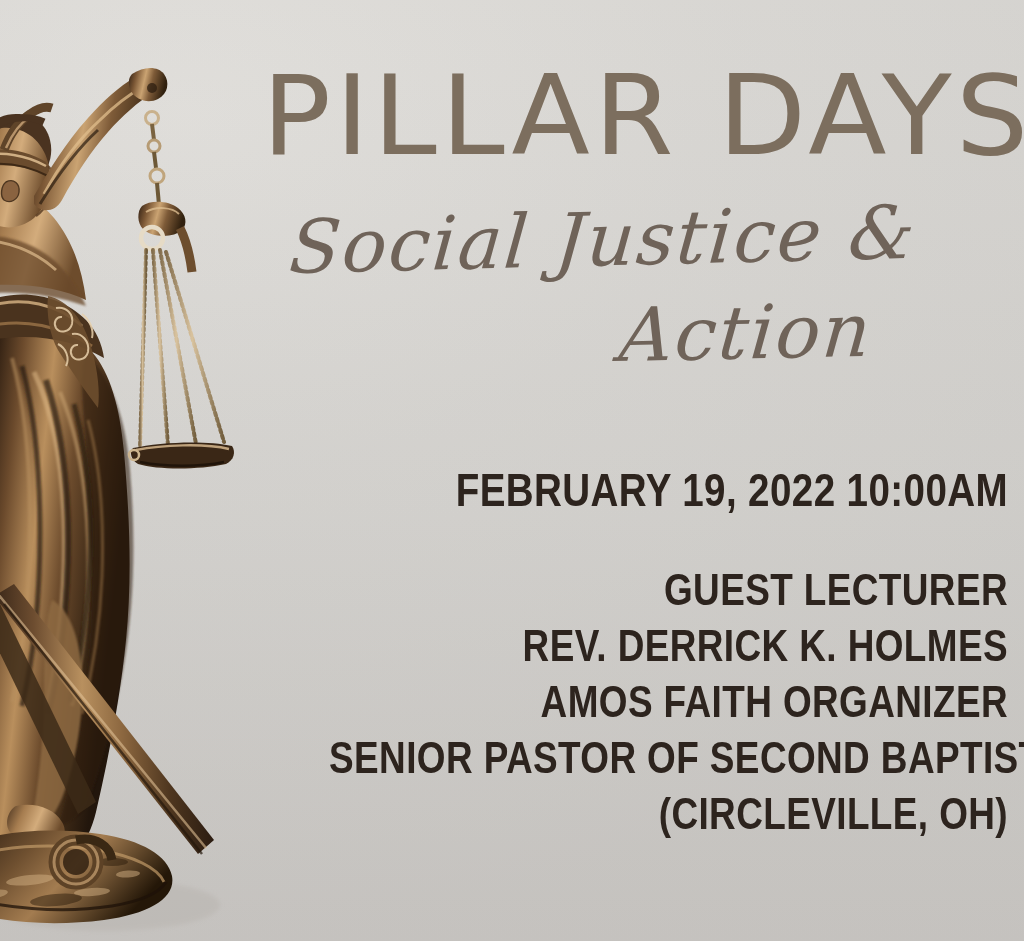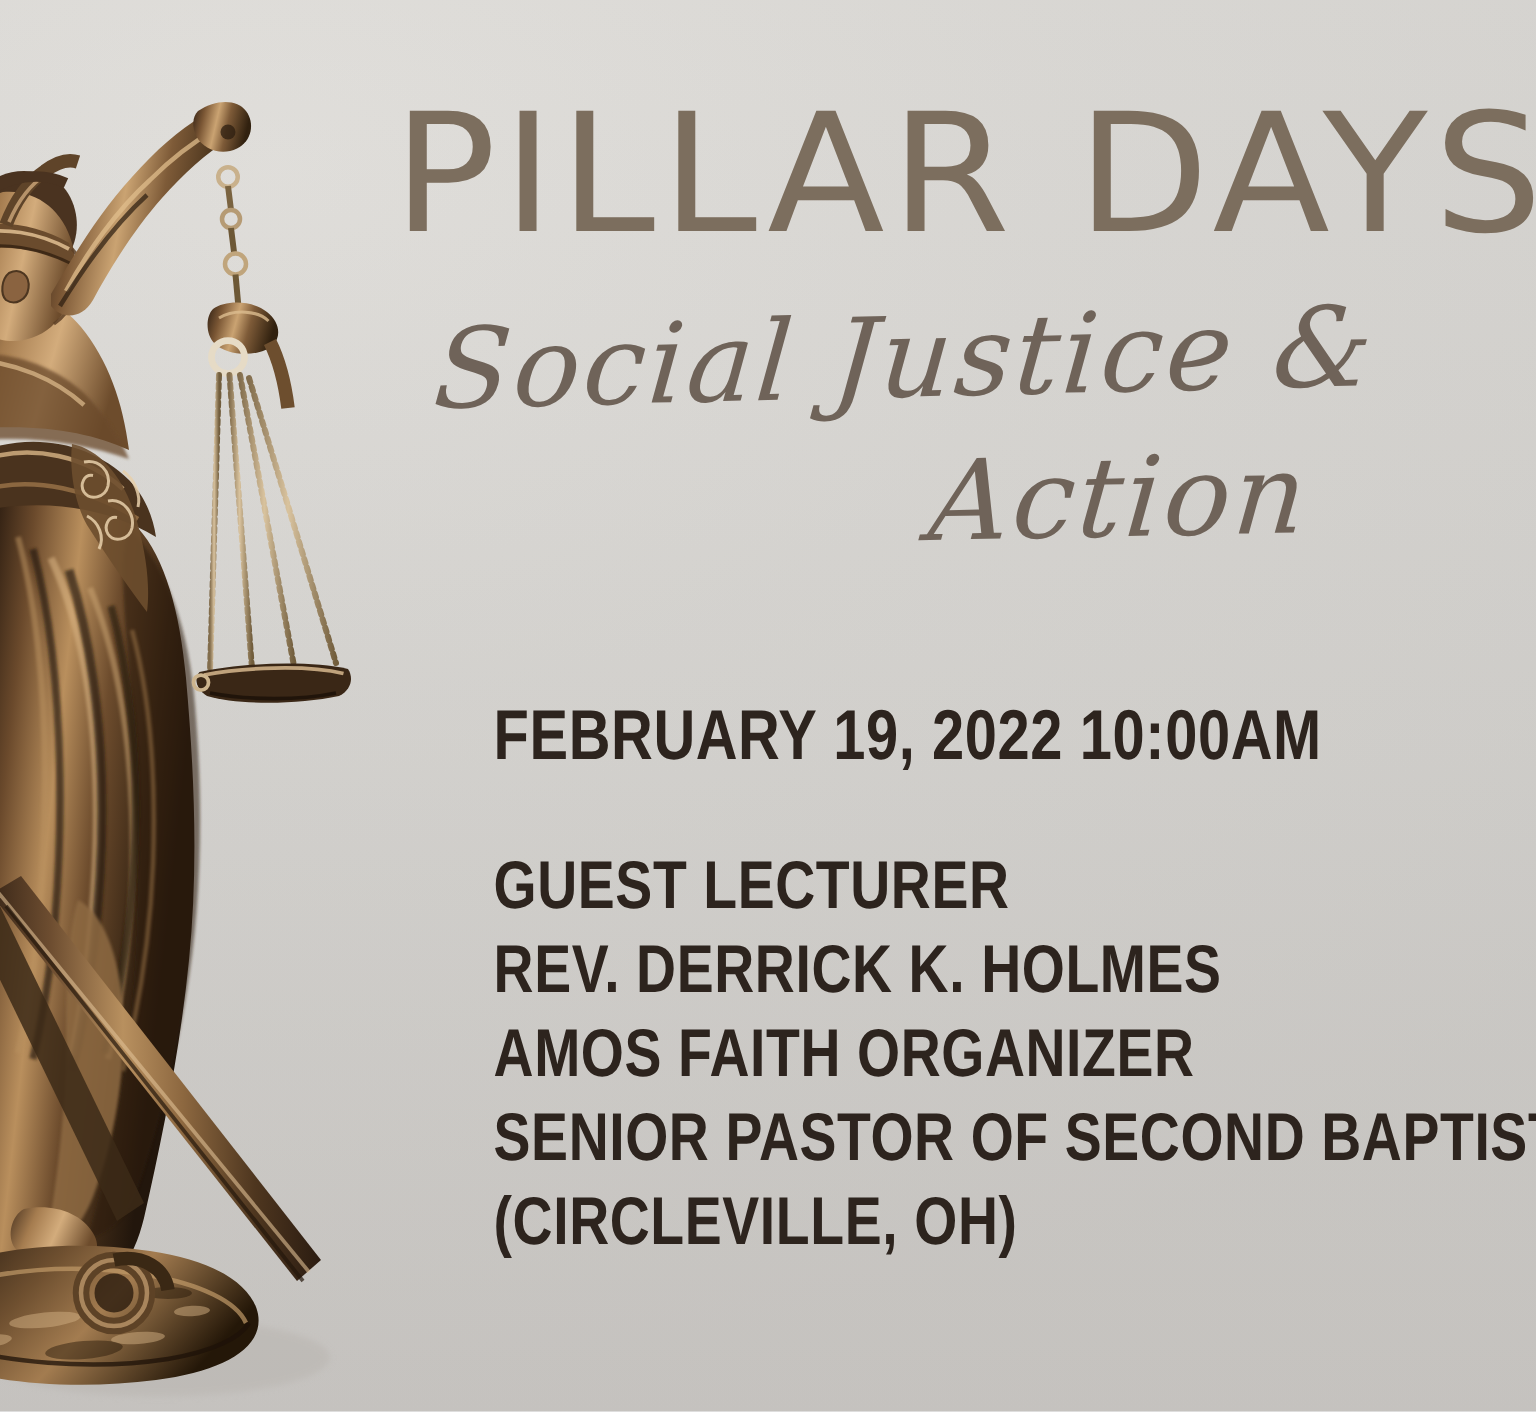--- a/index.html
+++ b/index.html
@@ -88,21 +88,21 @@
     letter-spacing: 2px;
     transform: rotate(-1.2deg) skewX(-6deg);
     transform-origin: left center;
   }
 
   .detail-block {
     position: absolute;
     left: 180px;
     right: 16px;
     top: 462px;
-    text-align: left;
+    text-align: right;
     color: #2d241e;
     font-family: "Liberation Sans Narrow", "Liberation Sans", sans-serif;
     font-weight: 700;
     z-index: 3;
   }
   .detail-block .line {
     white-space: nowrap;
     transform: scaleX(0.82);
     transform-origin: right center;
     letter-spacing: 0.5px;

